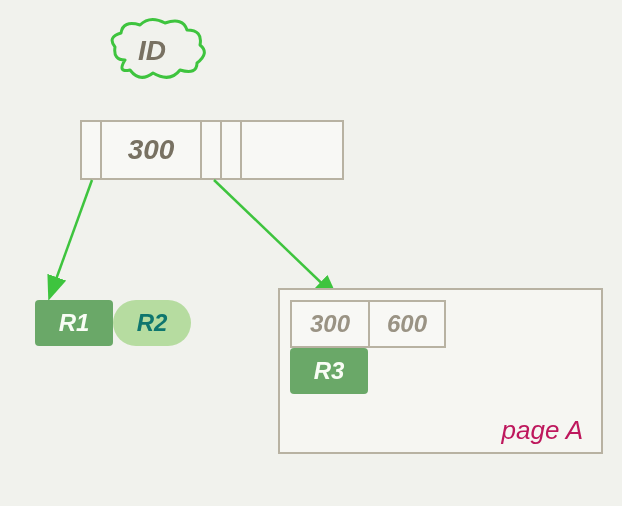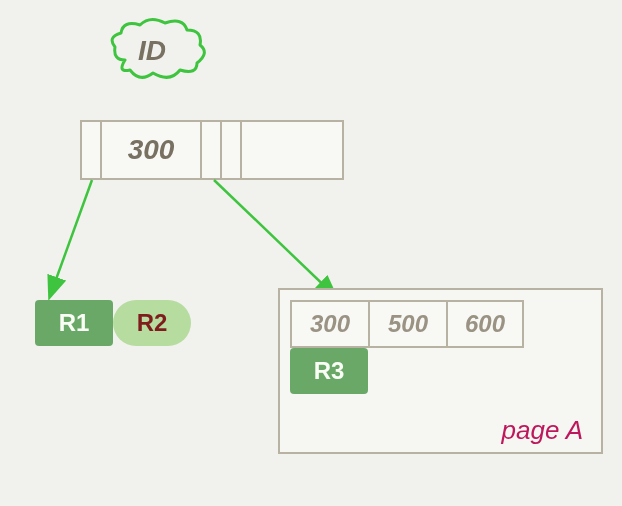--- a/index.html
+++ b/index.html
@@ -95,25 +95,26 @@
     }
     .leaf-key:last-child { border-right: 2px solid #b8b2a2; }
     .leaf-val {
       width: 78px;
       height: 46px;
       display: flex;
       align-items: center;
       justify-content: center;
       font-size: 24px;
       font-weight: bold;
+      font-style: italic;
       color: #fff;
       border-radius: 4px;
     }
     .dark-green { background: #6aa868; color: #f9fdf5; }
-    .light-green { background: #b6dca0; color: #7f1d1d; border-radius: 23px; }
+    .light-green { background: #b6dca0; color: #0f766e; border-radius: 23px; }
     .arrow-svg {
       position: absolute;
       left: 0;
       top: 0;
       pointer-events: none;
     }
   </style>
 </head>
 <body>
 
@@ -144,21 +145,20 @@
   <div class="leaf-row">
     <div class="leaf-val dark-green">R1</div>
     <div class="leaf-val light-green">R2</div>
   </div>
 </div>
 
 <div class="leaf-right-container">
   <div class="leaf-right">
     <div class="leaf-row">
       <div class="leaf-key">300</div>
-      <div class="leaf-key">500</div>
       <div class="leaf-key">600</div>
     </div>
     <div class="leaf-row">
       <div class="leaf-val dark-green">R3</div>
     </div>
   </div>
   <div class="page-label">page A</div>
 </div>
 
 </body></html>

